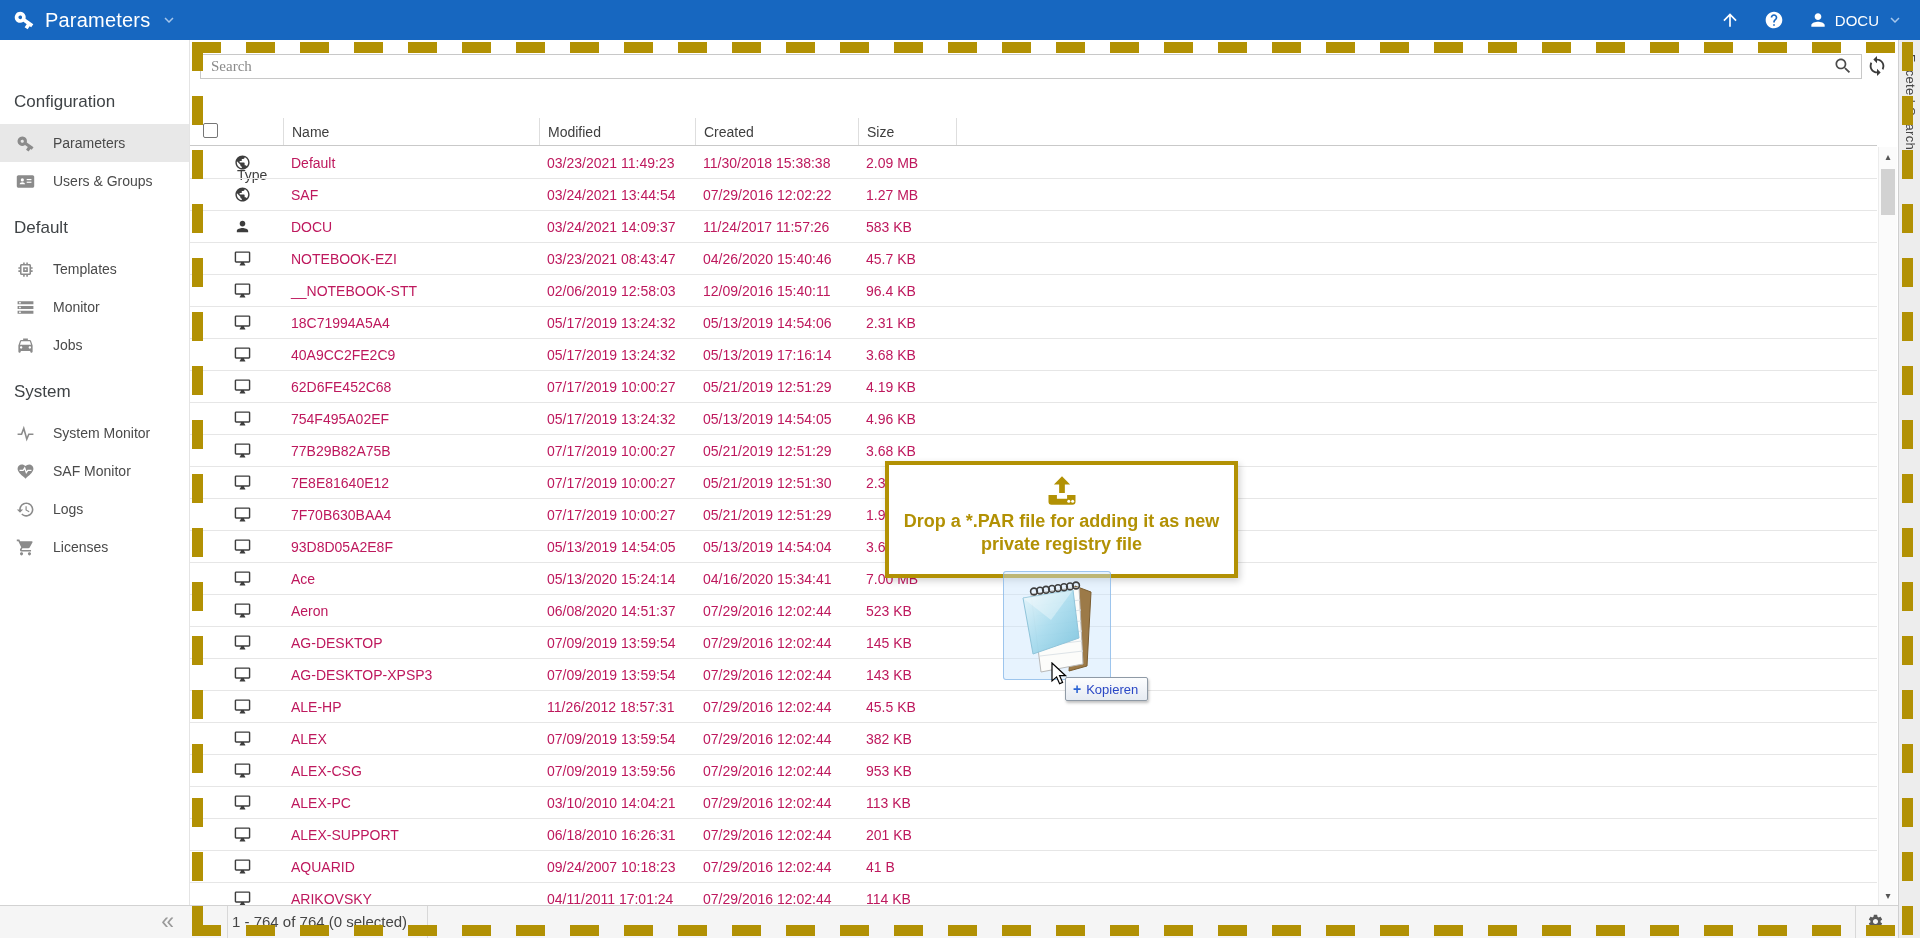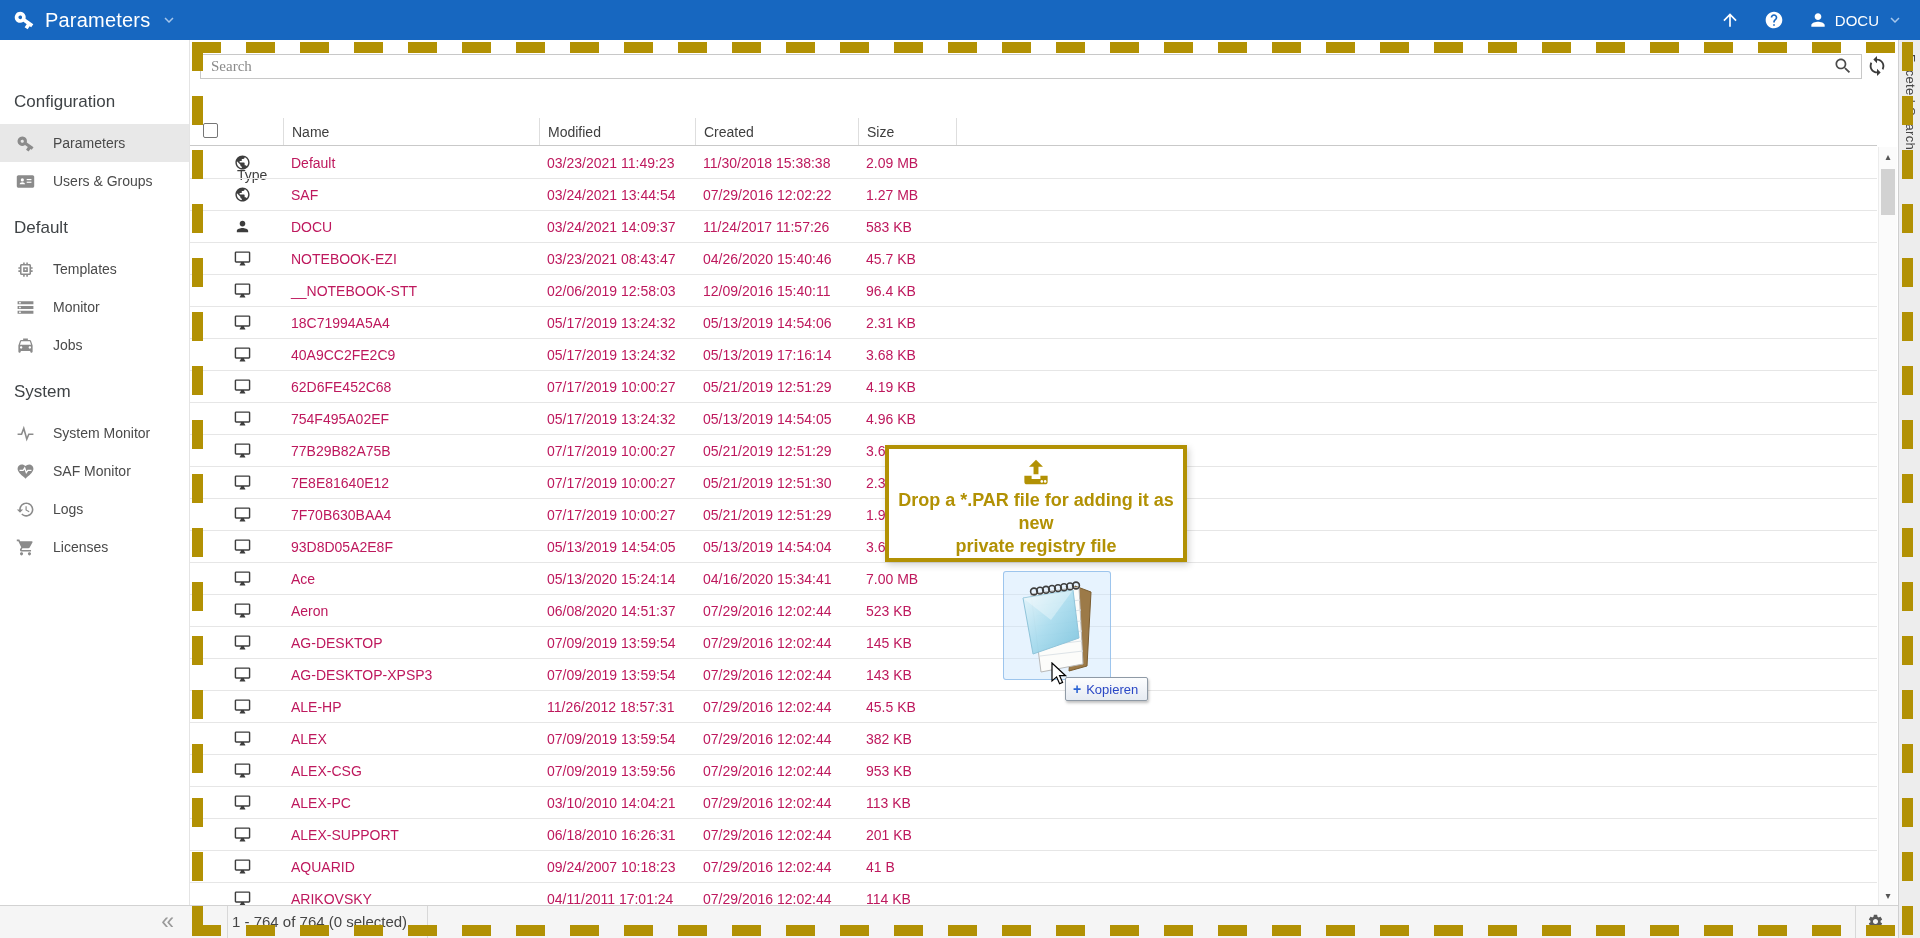--- a/index.html
+++ b/index.html
@@ -80,21 +80,21 @@
   .dz-top{left:192px;top:42px;width:1721px;height:11px;
           background:repeating-linear-gradient(90deg,#b29104 0 29px,transparent 29px 54px);}
   .dz-bottom{left:192px;top:925px;width:1721px;height:11px;
           background:repeating-linear-gradient(90deg,#b29104 0 29px,transparent 29px 54px);}
   .dz-left{left:192px;top:42px;width:11px;height:894px;
           background:repeating-linear-gradient(180deg,#b29104 0 29px,transparent 29px 54px);}
   .dz-right{left:1902px;top:42px;width:11px;height:894px;
           background:repeating-linear-gradient(180deg,#b29104 0 29px,transparent 29px 54px);}
 
   
-  .dropbox{position:absolute;left:885px;top:445px;width:302px;height:117px;background:#fff;
+  .dropbox{position:absolute;left:885px;top:461px;width:353px;height:117px;background:#fff;
            border:4px solid #b29104;box-sizing:border-box;z-index:60;display:flex;
            flex-direction:column;align-items:center;box-shadow:2px 3px 7px rgba(0,0,0,.18);}
   .upicon{width:36px;height:36px;color:#b29104;margin-top:8px;}
   .droptext{font-size:18px;font-weight:bold;color:#b29104;text-align:center;line-height:23px;margin-top:1px;}
 
   
   .ghost-sq{position:absolute;left:1003px;top:571px;width:106px;height:107px;z-index:70;
             background:rgba(202,229,252,.45);border:1px solid rgba(125,178,230,.7);border-radius:3px;}
   .notepad{position:absolute;left:1011px;top:576px;width:92px;height:100px;z-index:71;}
   .dragtip{position:absolute;left:1065px;top:677px;height:22px;z-index:72;display:flex;align-items:center;

